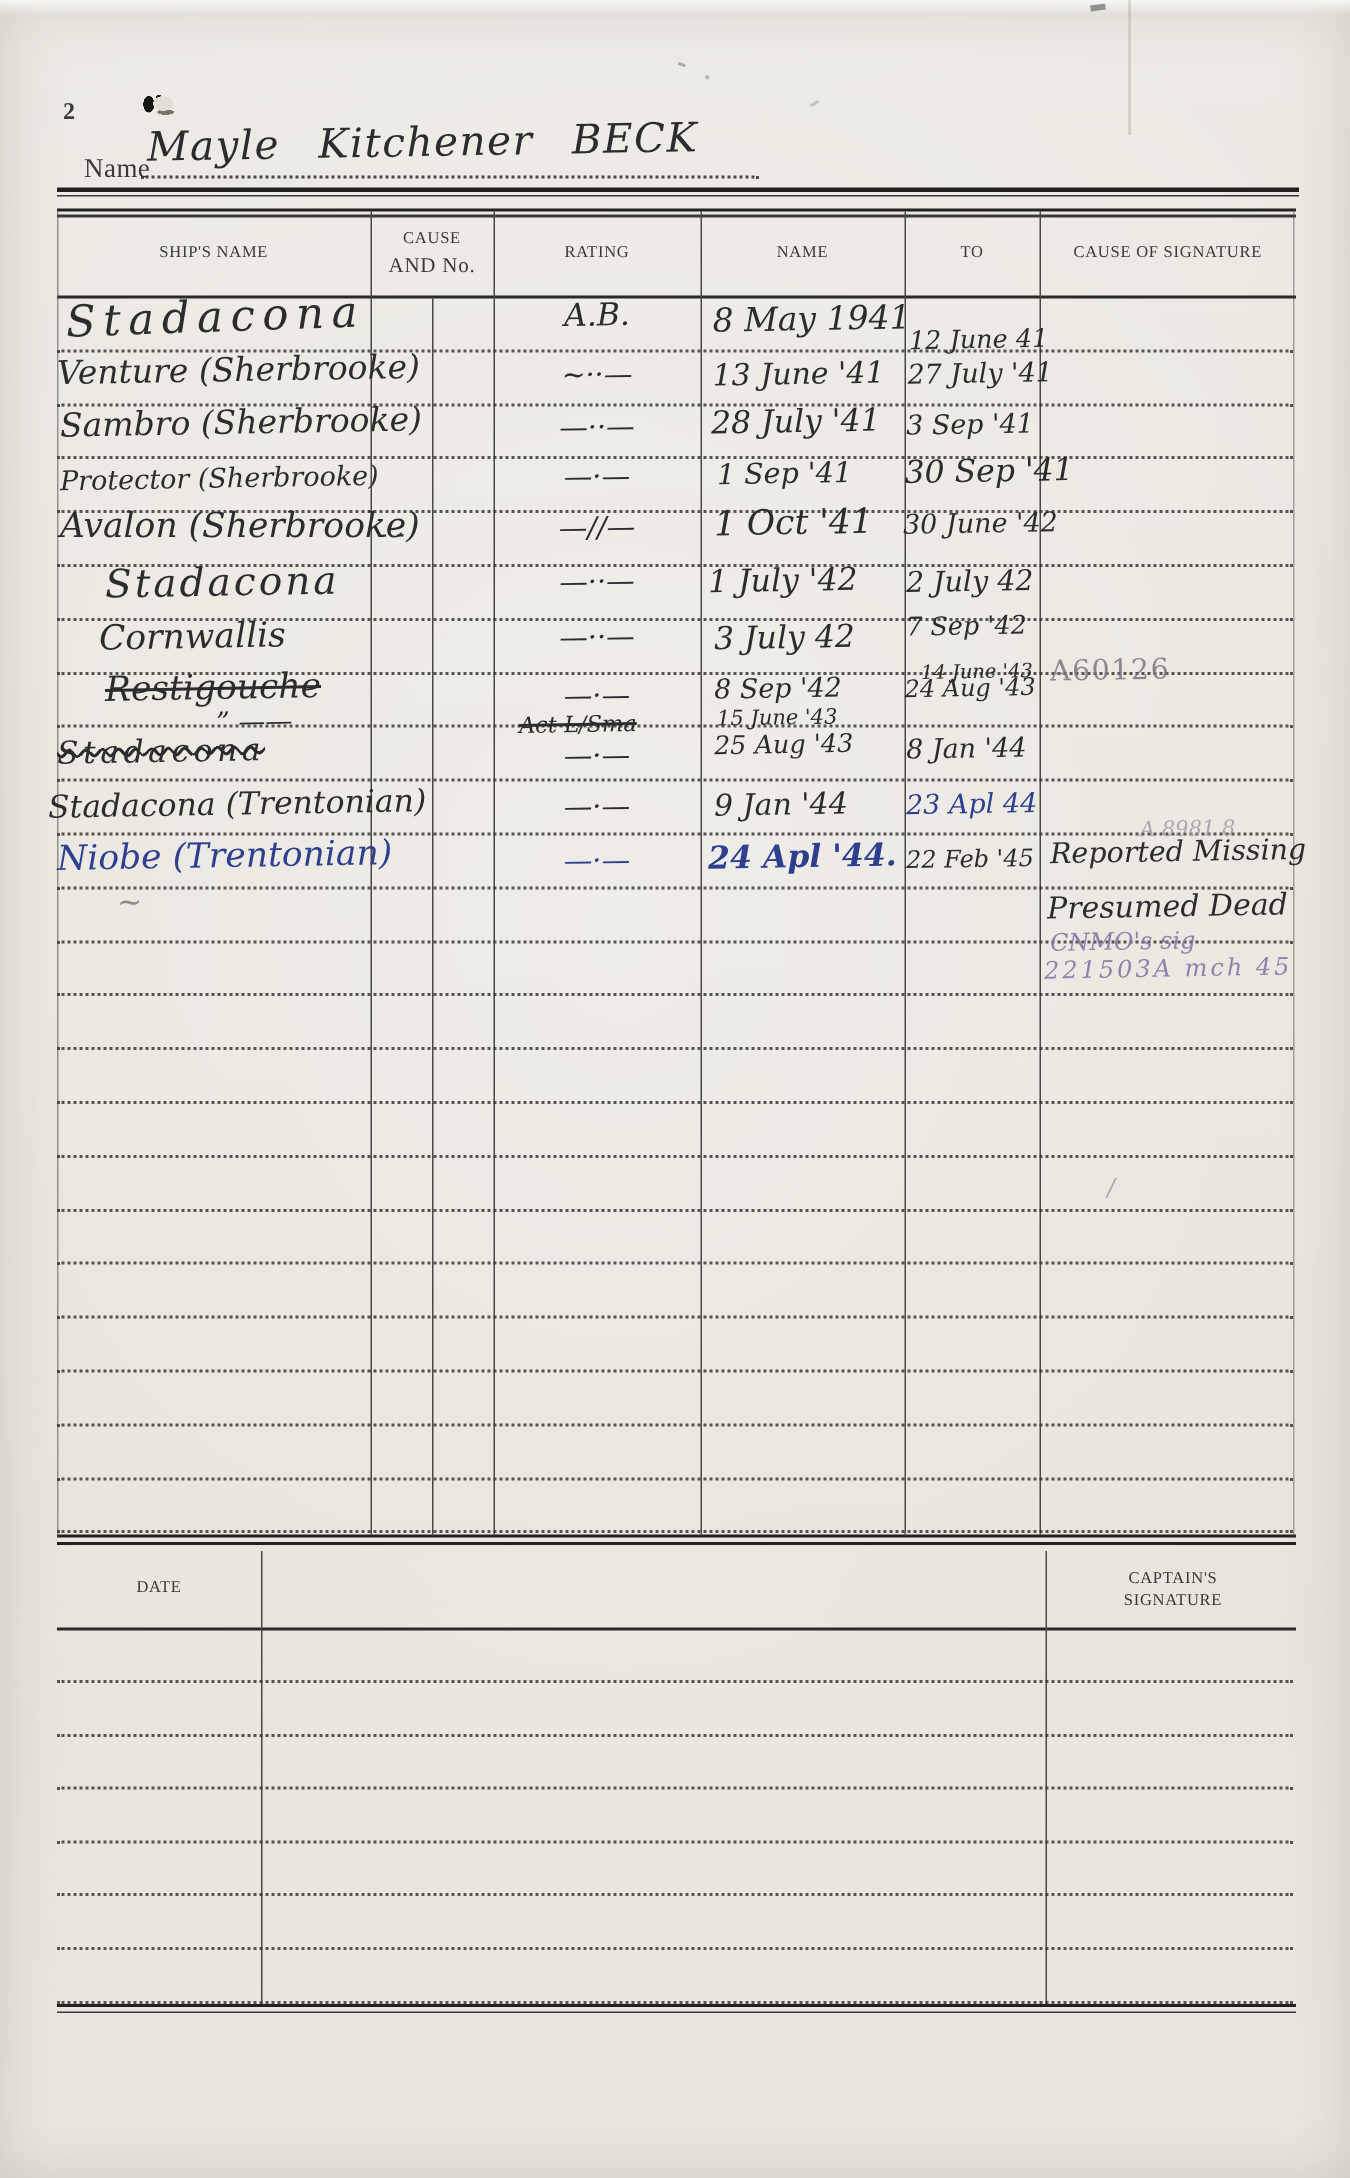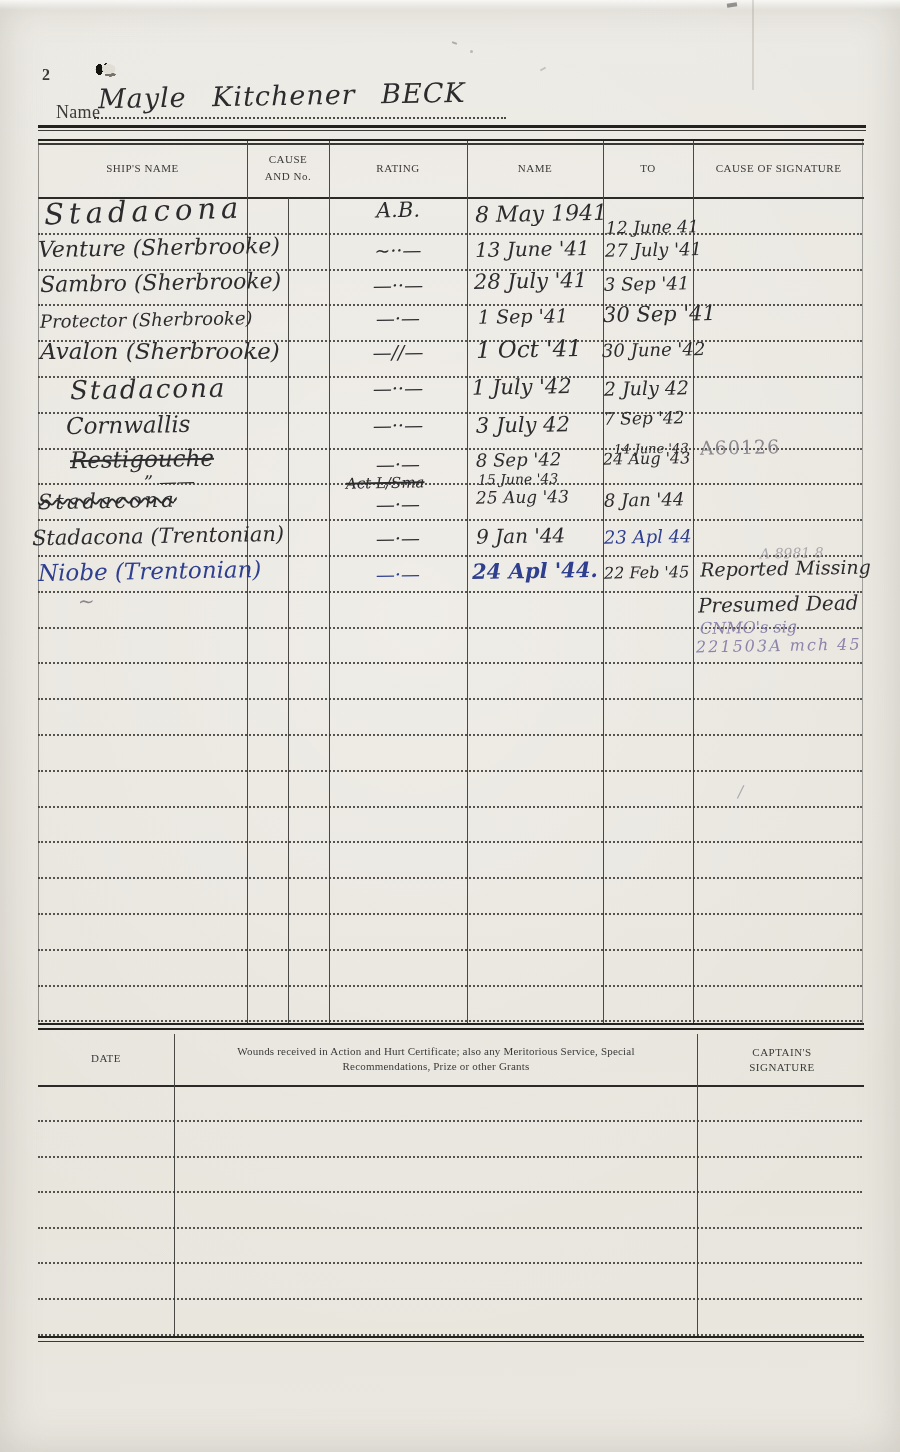--- a/index.html
+++ b/index.html
@@ -101,21 +101,21 @@
         <div class="dotline" style="top: 702.4px;"></div>
         <div class="dotline" style="top: 738.2px;"></div>
         <div class="dotline" style="top: 774px;"></div>
         <div class="dotline" style="top: 809.8px;"></div>
         <div class="dotline" style="top: 845.6px;"></div>
         <div class="dotline" style="top: 881.4px;"></div>
       </div>
 
     <div class="printed center" style="left:0;top:23px;width:209px;font-size:11px;">SHIP'S NAME</div>
     <div class="printed center" style="left:209px;top:14px;width:82px;font-size:11px;">CAUSE</div>
-    <div class="printed center" style="left:209px;top:31px;width:82px;font-size:11px;">AND No.</div>
+    <div class="printed center" style="left:209px;top:31px;width:82px;font-size:14px;">AND No.</div>
     <div class="printed center" style="left:291px;top:23px;width:138px;font-size:11px;">RATING</div>
     <div class="printed center" style="left:429px;top:23px;width:136px;font-size:11px;">NAME</div>
     <div class="printed center" style="left:565px;top:23px;width:90px;font-size:11px;">TO</div>
     <div class="printed center" style="left:655px;top:23px;width:171px;font-size:11px;">CAUSE OF SIGNATURE</div>
 
     <div class="hand" style="left:6px;top:58px;font-size:29px;letter-spacing:5px;transform:rotate(-2deg);">Stadacona</div>
     <div class="hand rating-cell" style="top:61px;font-size:21px;">A.B.</div>
     <div class="hand" style="left:437px;top:64px;font-size:22px;">8 May 1941</div>
     <div class="hand" style="left:568px;top:80px;font-size:17px;">12 June 41</div>
 
@@ -201,17 +201,16 @@
         <div class="dotline" style="top: 90px;"></div>
         <div class="dotline" style="top: 125.6px;"></div>
         <div class="dotline" style="top: 161.2px;"></div>
         <div class="dotline" style="top: 196.8px;"></div>
         <div class="dotline" style="top: 232.4px;"></div>
         <div class="dotline" style="top: 268px;"></div>
         <div class="dotline" style="top: 303.6px;"></div>
       </div>
 
     <div class="printed center" style="left:0;top:22px;width:136px;font-size:11px;">DATE</div>
-    <div class="printed center" style="left:178px;top:14px;width:440px;font-size:11px;line-height:1.4;letter-spacing:.2px;">Wounds received in Action and Hurt Certificate; also any Meritorious Service, Special Recommendations, Prize or other Grants</div>
     <div class="printed center" style="left:689px;top:15px;width:110px;font-size:11px;line-height:1.4;">CAPTAIN'S SIGNATURE</div>
   </div>
 
 </div>
 
 </body></html>

